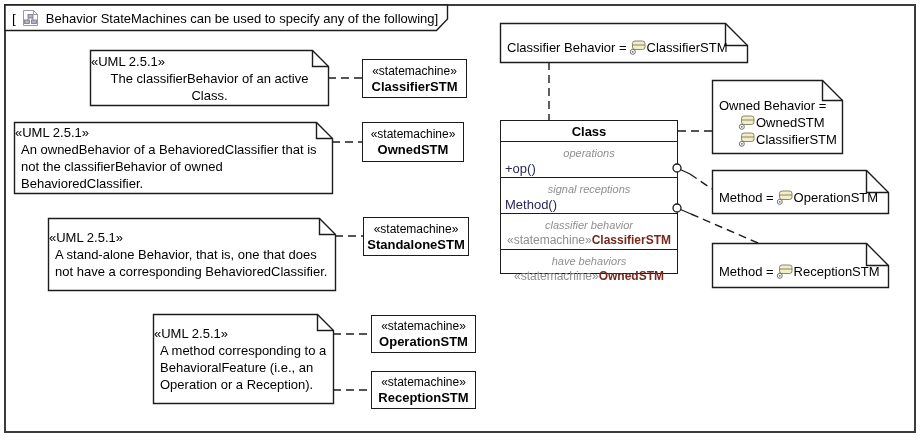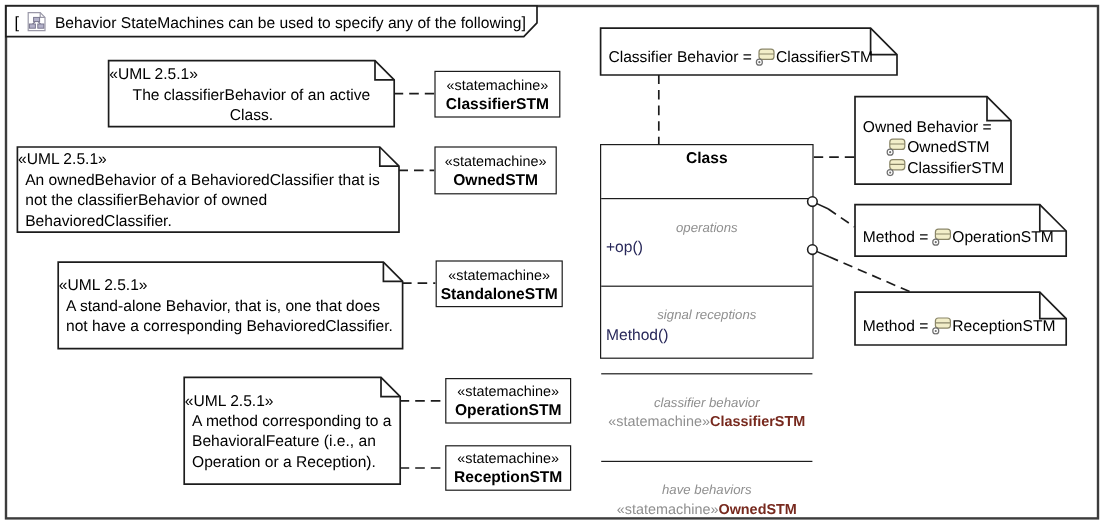--- a/index.html
+++ b/index.html
@@ -42,28 +42,28 @@
   .sm-box{
     background:#fff;border:1.4px solid var(--line-black);z-index:1;
     display:flex;flex-direction:column;justify-content:center;align-items:center;
     line-height:16px;
   }
   .sm-box .stereo{font-size:12px;}
   .sm-box .name{font-size:13px;font-weight:bold;}
 
   
   .class-box{
-    left:500px;top:120px;width:178px;height:179px;background:#fff;
+    left:500px;top:120px;width:178px;height:154px;background:#fff;
     border:1.4px solid var(--line-black);z-index:1;display:flex;flex-direction:column;
   }
   .class-header{
     height:20px;display:flex;align-items:center;justify-content:center;
     font-weight:bold;font-size:13px;flex:none;
   }
-  .compartment{border-top:1.2px solid var(--line-black);flex:1;padding-top:17px;margin-top:24px;}
+  .compartment{border-top:1.2px solid var(--line-black);flex:1;padding-top:4px;}
   .comp-label{
     text-align:center;font-style:italic;font-size:11px;
     color:var(--stereotype-grey);line-height:14px;
   }
   .comp-entry{font-size:13px;line-height:17px;padding-left:4px;color:var(--member-navy);}
   .comp-entry.ref{
     text-align:center;padding-left:0;font-size:12px;color:var(--stereotype-grey);
   }
   .comp-entry.ref .ref-name{color:var(--reference-maroon);font-weight:bold;}
 

